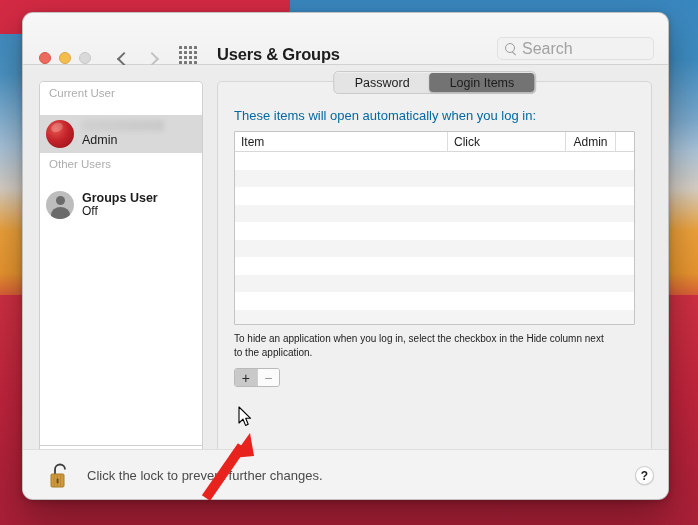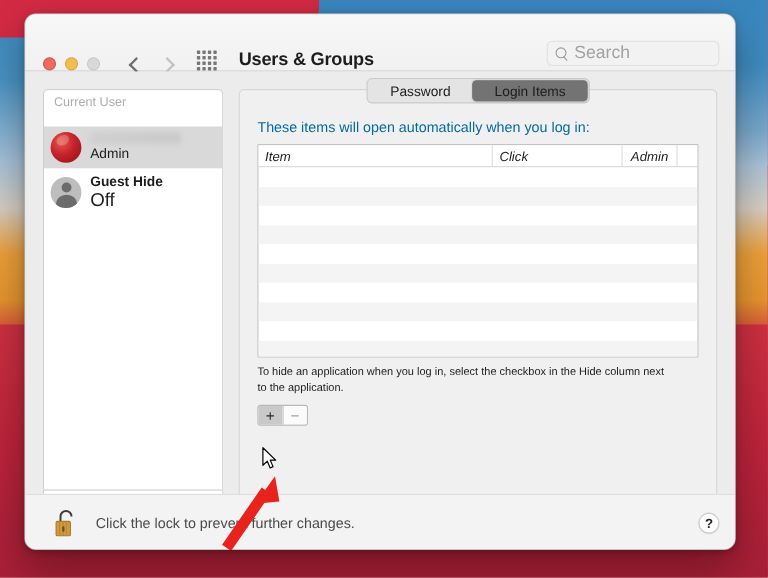--- a/index.html
+++ b/index.html
@@ -203,21 +203,21 @@
   .user-name { font-size: 12.5px; font-weight: bold; color: #1c1c1c; }
   .user-name.redacted {
     color: transparent;
     background: linear-gradient(90deg,#d0d0d0,#cacaca);
     filter: blur(2.2px);
     border-radius: 2px;
     height: 11px;
     width: 82px;
     margin-bottom: 2px;
   }
-  .user-sub { font-size: 17px; color: #1c1c1c; }
+  .user-sub { font-size: 12px; color: #1c1c1c; }
   .admin-label { font-size: 12.5px; color: #1c1c1c; }
 
   #login-options {
     background: #fff;
     border: 1px solid #cfcfcf;
     border-radius: 0;
     height: 35px;
     display: flex;
     align-items: center;
     gap: 8px;
@@ -297,21 +297,20 @@
     height: 20px;
     background: #fff;
     border-bottom: 1px solid #d8d8d8;
   }
   .th {
     font-size: 12px;
     color: #1c1c1c;
     display: flex; align-items: center;
     padding-left: 6px;
     border-right: 1px solid #dcdcdc;
-    font-style: italic;
   }
   .th-item { flex: 1; }
   .th-kind { width: 118px; }
   .th-hide { width: 50px; justify-content: center; padding-left: 0; }
   .th-pad  { width: 18px; border-right: none; }
   #tbody { }
   .trow { height: 17.5px; }
   .trow.alt { background: #f4f4f4; }
 
   #hint-text {
@@ -438,25 +437,26 @@
         <div class="grp-header">Current User</div>
 
         <div class="user-row selected">
           <div class="avatar avatar-admin"></div>
           <div class="user-text">
             <div class="user-name redacted"></div>
             <div class="admin-label">Admin</div>
           </div>
         </div>
 
+        <div class="grp-header">Other Users</div>
 
         <div class="user-row">
           <div class="avatar avatar-guest"></div>
           <div class="user-text">
-            <div class="user-name">Guest Hide</div>
+            <div class="user-name">Groups User</div>
             <div class="user-sub">Off</div>
           </div>
         </div>
       </div>
 
       <div id="login-options">
         <span id="house-icon">
           <svg width="21" height="19" viewBox="0 0 21 19">
             <path d="M10.5 2 L19.3 9.6" stroke="#2e2e2e" stroke-width="1.6" fill="none" stroke-linecap="round"></path>
             <path d="M10.5 2 L1.7 9.6" stroke="#2e2e2e" stroke-width="1.6" fill="none" stroke-linecap="round"></path>

